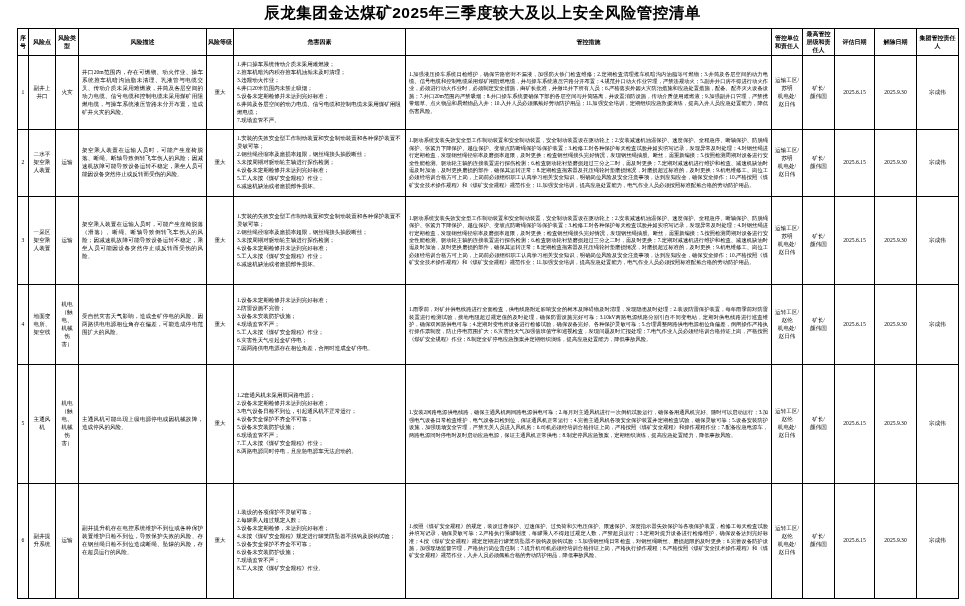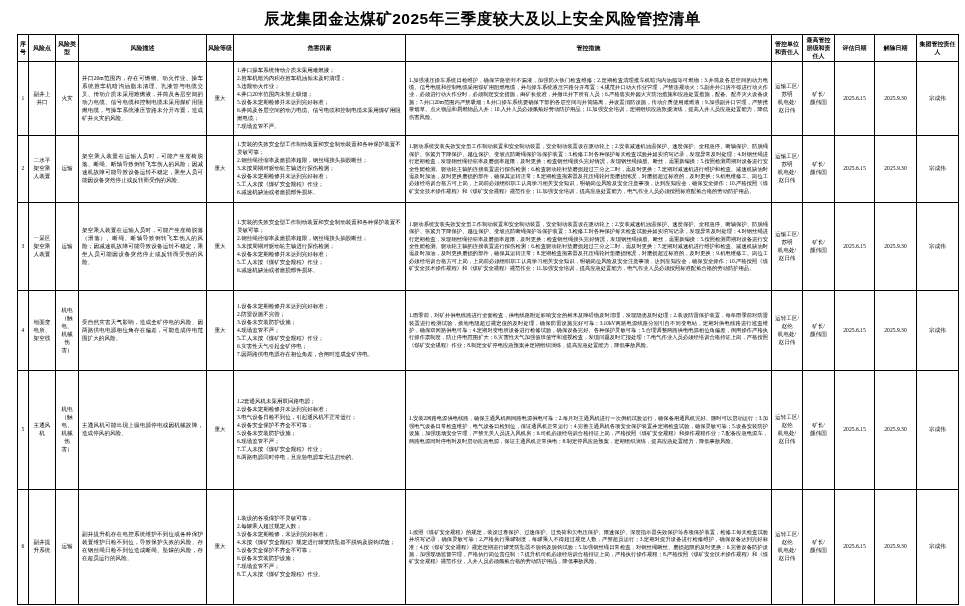--- a/index.html
+++ b/index.html
@@ -1,20 +1,20 @@
 <!DOCTYPE html>
 <html><head>
 <meta charset="utf-8">
 <style>
   html,body{margin:0;padding:0;background:#ffffff;}
   body{
     width:965px;height:606px;overflow:hidden;color:#000;
     font-family:"Liberation Serif","DejaVu Serif",serif;
   }
-  .page{width:965px;height:606px;box-sizing:border-box;padding-top:6px;}
+  .page{width:965px;height:606px;box-sizing:border-box;}
   .title{
     text-align:center;font-weight:bold;font-size:15.5px;line-height:26px;height:28px;
     font-family:"Liberation Sans","DejaVu Sans",sans-serif;
     letter-spacing:0.5px;
   }
   table.risk{
     border-collapse:collapse;table-layout:fixed;
     width:941px;margin-left:17px;
   }
   table.risk th, table.risk td{

